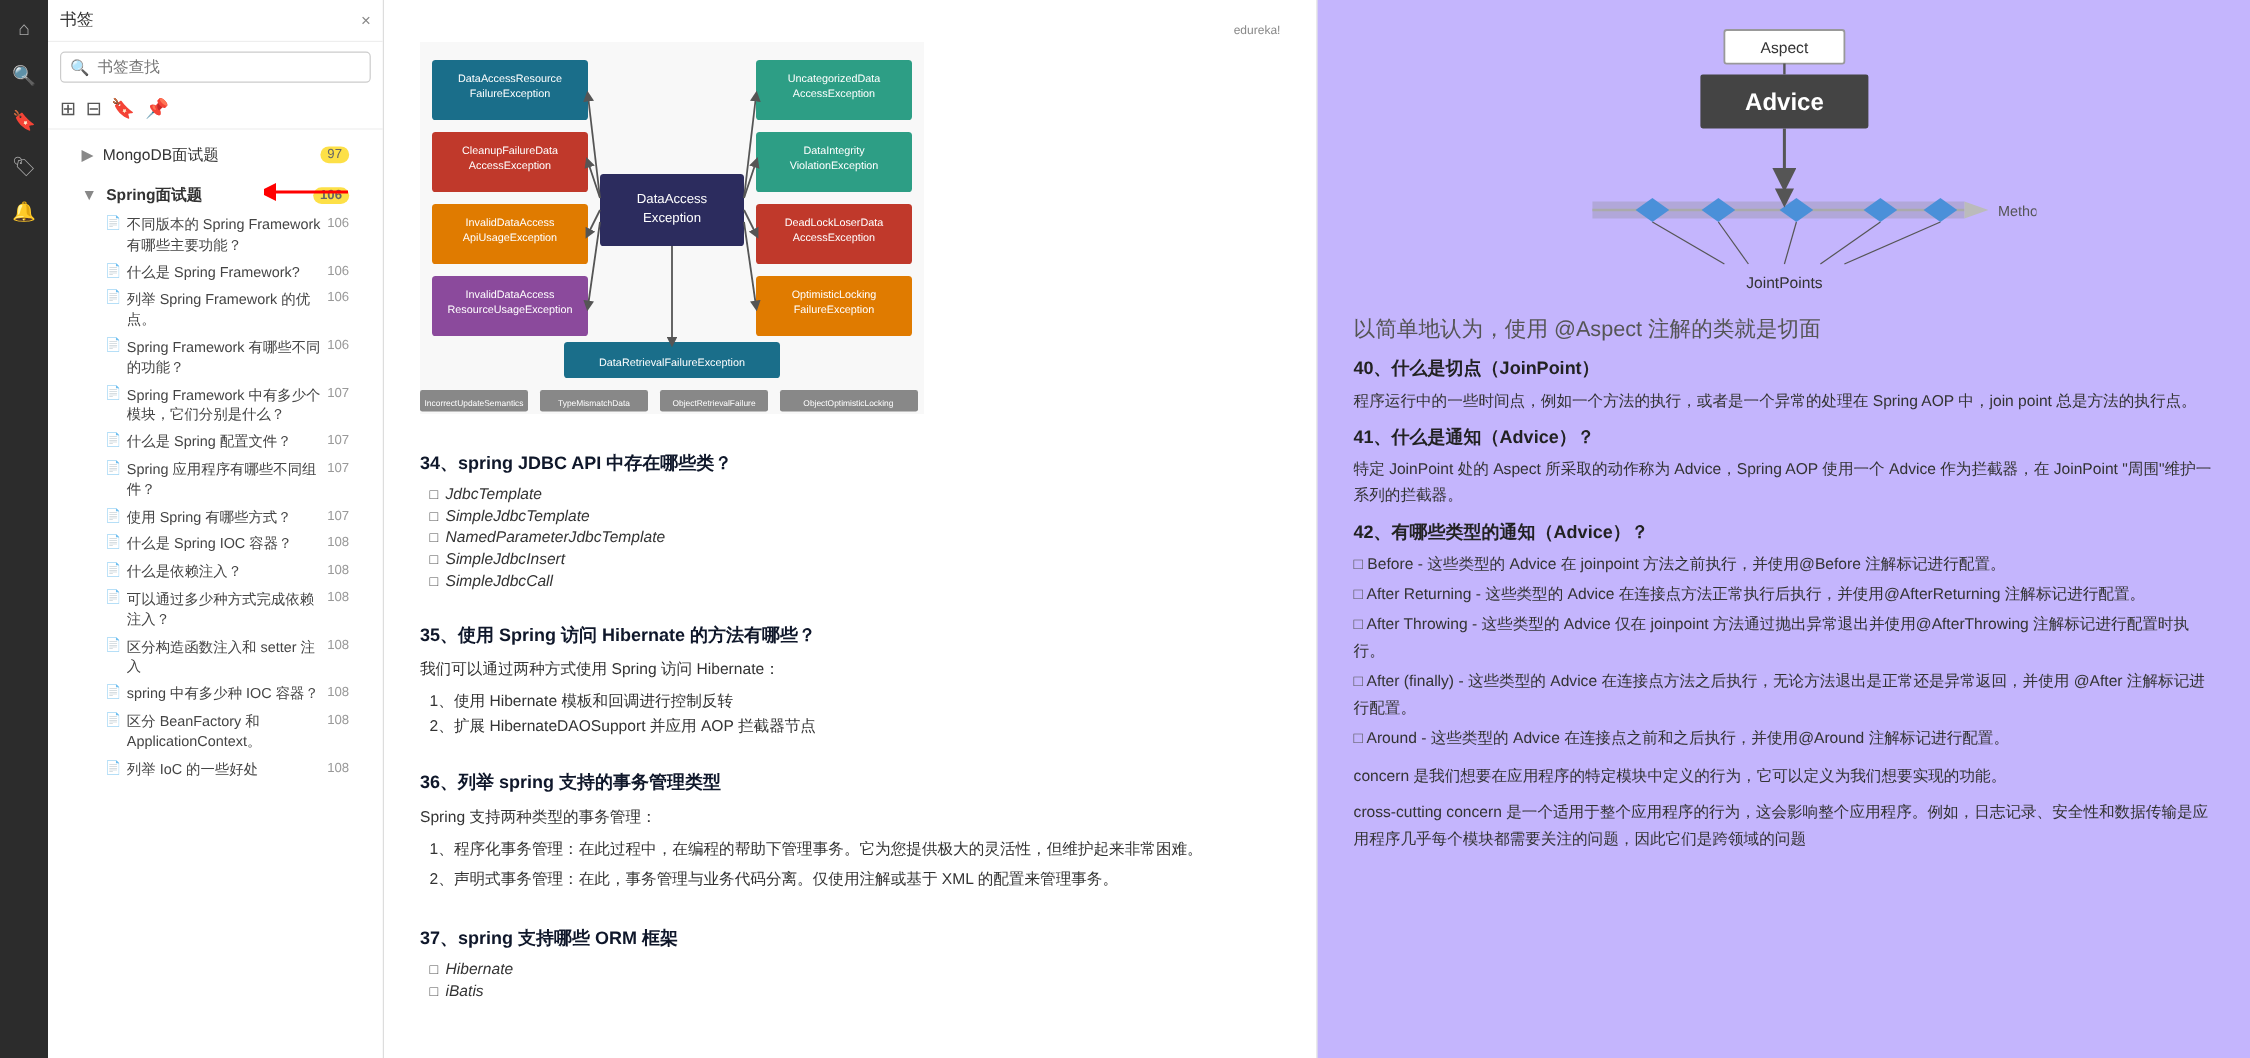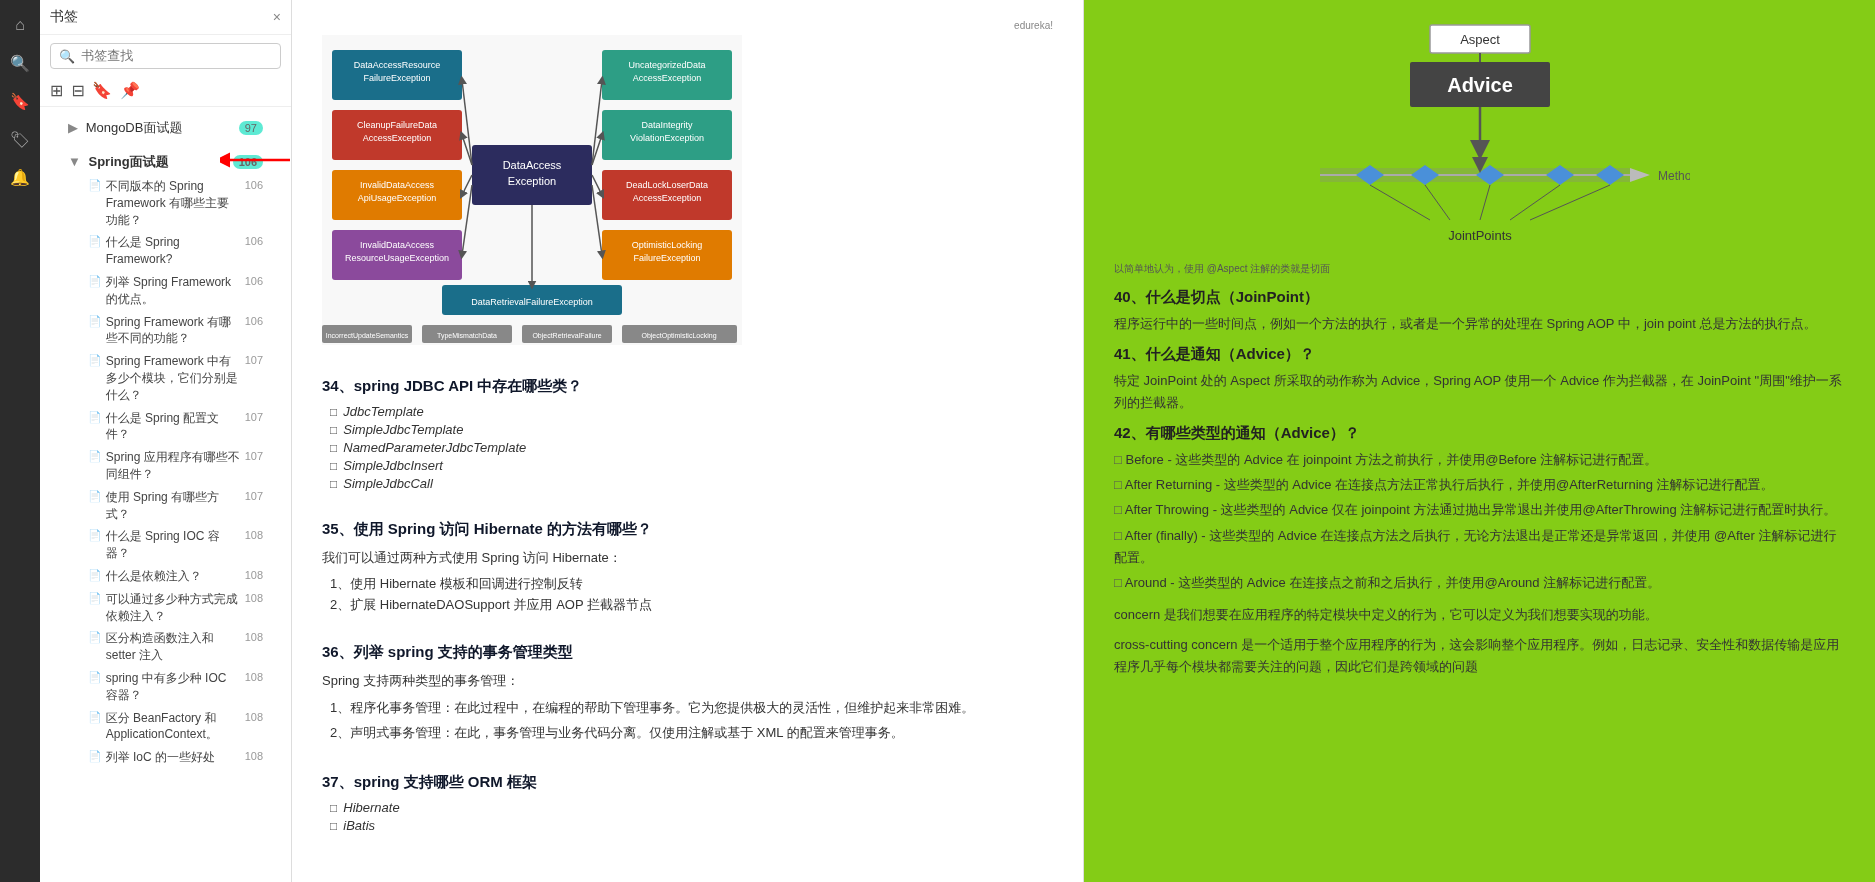--- a/index.html
+++ b/index.html
@@ -23,21 +23,21 @@
       align-items: center;
       justify-content: center;
       color: #aaa;
       font-size: 16px;
       cursor: pointer;
       border-radius: 4px;
     }
 
     
     .sidebar {
-      width: 252px;
+      width: 280px;
       background: #fff;
       border-right: 1px solid #ddd;
       display: flex;
       flex-direction: column;
       flex-shrink: 0;
     }
     .sidebar-header {
       display: flex;
       align-items: center;
       justify-content: space-between;
@@ -85,21 +85,21 @@
       display: flex;
       align-items: center;
       justify-content: space-between;
       padding: 4px 4px;
       cursor: pointer;
       font-size: 13px;
       color: #333;
     }
     .sidebar-group-header .arrow { color: #888; margin-right: 4px; }
     .sidebar-group-header .badge {
-      background: #5eead4;
+      background: #fde047;
       color: #666;
       font-size: 11px;
       padding: 1px 6px;
       border-radius: 8px;
     }
     .sidebar-item {
       display: flex;
       align-items: flex-start;
       padding: 3px 4px 3px 24px;
       cursor: pointer;
@@ -125,21 +125,21 @@
       flex: 1;
       background: #fff;
       overflow-y: auto;
       padding: 20px 30px;
       border-right: 1px solid #ddd;
     }
 
     
     .pdf-page-right {
       flex: 1;
-      background: #84cc16;
+      background: #c4b5fd;
       overflow-y: auto;
       padding: 20px 30px;
     }
 
     
     .content-image-area {
       margin-bottom: 16px;
     }
 
     .question-title {
@@ -176,21 +176,21 @@
     }
 
     
     .aspect-diagram {
       width: 100%;
       display: flex;
       justify-content: center;
       margin-bottom: 12px;
     }
     .small-note {
-      font-size: 10px;
+      font-size: 18px;
       color: #555;
       margin-bottom: 12px;
     }
     .right-title {
       font-size: 15px;
       font-weight: bold;
       color: #222;
       margin: 10px 0 6px 0;
     }
     .right-para {

